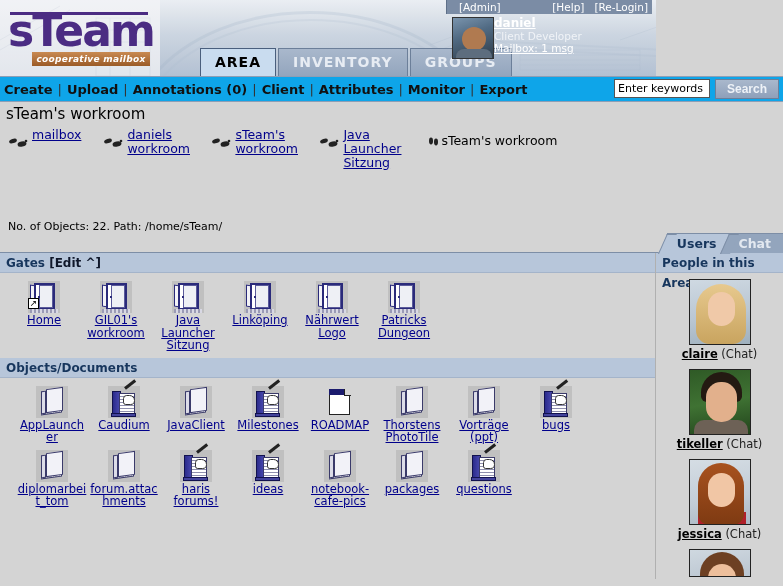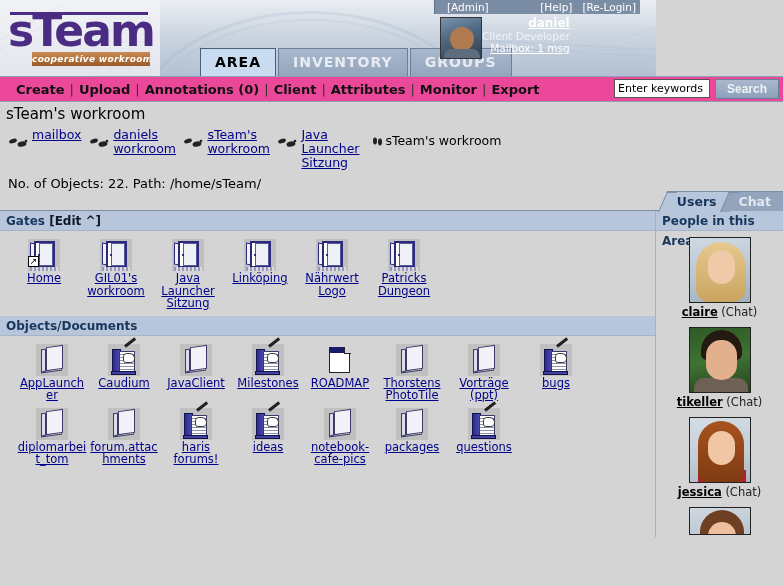--- a/index.html
+++ b/index.html
@@ -67,22 +67,22 @@
     border: 1px solid #6c7f99;
     border-bottom: none;
     margin-right: 2px;
     cursor: pointer;
   }
   .ttab.inactive { background: linear-gradient(180deg,#a9b8cc,#93a5bd); color: #e7ecf3; }
   .ttab.active   { background: #c9dcef; color: #000; border-color:#4a5f7d; }
 
   
   .userpanel {
-    position: absolute; right: 16px; top: 0;
-    width: 206px; height: 76px; text-align: right;
+    position: absolute; right: 4px; top: 0;
+    width: 206px; height: 76px;
   }
   .adminbar {
     height: 14px; background: #7b8ca5; color: #fff;
     font-size: 10.5px; line-height: 14px;
     padding: 0 4px; display: flex; gap: 10px;
     justify-content: flex-end;
     border-left: 1px solid #5e6f88;
   }
   .adminbar span { cursor: pointer; }
   .adminbar .admin-l { margin-right: auto; padding-left: 8px; }
@@ -101,25 +101,25 @@
     border-radius:8px 8px 0 0; background:#5d6d7e;
   }
   .uinfo { font-size: 10.5px; line-height: 12.5px; color: #fff; }
   .uinfo .uname { font-weight: bold; font-size: 12px; text-decoration: underline; color:#fff; cursor:pointer;}
   .uinfo .urole { color: #f0f3f7; }
   .uinfo .umail { text-decoration: underline; cursor: pointer; color:#fff;}
 
   
   .navbar {
     position: relative;
-    height: 26px; background: #ec4899;
+    height: 26px; background: #0ea5e9;
     border-top: 1px solid #8d9eb5;
     border-bottom: 1px solid #8d9eb5;
     display: flex; align-items: center;
-    padding-left: 16px;
+    padding-left: 4px;
     font-size: 13px; font-weight: bold;
     color: #111;
   }
   .navbar a { color: #111; text-decoration: none; cursor: pointer; }
   .navsep { padding: 0 5px; color: #333; font-weight: normal; }
   .searchwrap { position: absolute; right: 4px; top: 2px; display: flex; gap: 5px; }
   .searchwrap input {
     width: 96px; height: 19px;
     border: 1px solid #555; background: #fff;
     font-size: 11px; font-family: "DejaVu Sans", sans-serif;
@@ -137,33 +137,33 @@
   .pagetitle {
     height: 24px; line-height: 24px;
     font-size: 15px; padding-left: 6px;
     background: #d4d4d4;
   }
 
   
   .crumbs {
     background: #d4d4d4;
     padding: 2px 0 0 8px;
-    display: flex; align-items: flex-start; gap: 2px;
+    display: flex; align-items: flex-start; gap: 16px;
     height: 48px;
   }
   .crumb { display: flex; align-items: flex-start; gap: 2px; margin-right: 6px; }
   .feet { flex: none; margin-top: 8px; }
   .crumb a {
     font-size: 12.5px; line-height: 14px;
     text-decoration: underline; cursor: pointer;
     max-width: 62px; display: inline-block;
   }
   .crumb.current { color:#000; }
   .crumb.current span { font-size: 12.5px; line-height: 14px; margin-top:6px; display:inline-block;}
-  .pathinfo { font-size: 13px; padding: 2px 0 0 8px; background: #d4d4d4; }
+  .pathinfo { font-size: 11px; padding: 2px 0 0 8px; background: #d4d4d4; margin-top: 44px; }
 
   
   .usertabrow {
     position: relative; height: 20px;
     background: #d4d4d4;
   }
   .utabs { position: absolute; right: 0; bottom: 0; display: flex; align-items: flex-end; }
   .utab {
     height: 20px; line-height: 19px;
     font-size: 12.5px; font-weight: bold;
@@ -388,21 +388,21 @@
     <svg class="logo-wm" width="160" height="76" viewBox="0 0 160 76">
       <rect width="160" height="76" fill="#f0f2f6"></rect>
       <g stroke="#c6cedb" stroke-width="1" fill="none">
         <path d="M0 40 L60 6 M0 50 L70 10"></path>
         <rect x="96" y="18" width="54" height="58"></rect>
         <path d="M96 30 h54 M96 42 h54 M110 18 v58 M130 18 v58"></path>
       </g>
     </svg>
     <div class="logo-topbar"></div>
     <div class="logo-text">sTeam</div>
-    <div class="logo-sub">cooperative workroom</div>
+    <div class="logo-sub">cooperative mailbox</div>
   </div>
 
   <div class="toptabs">
     <div class="ttab active">AREA</div>
     <div class="ttab inactive">INVENTORY</div>
     <div class="ttab inactive">GROUPS</div>
   </div>
 
   <div class="userpanel">
     <div class="adminbar">

